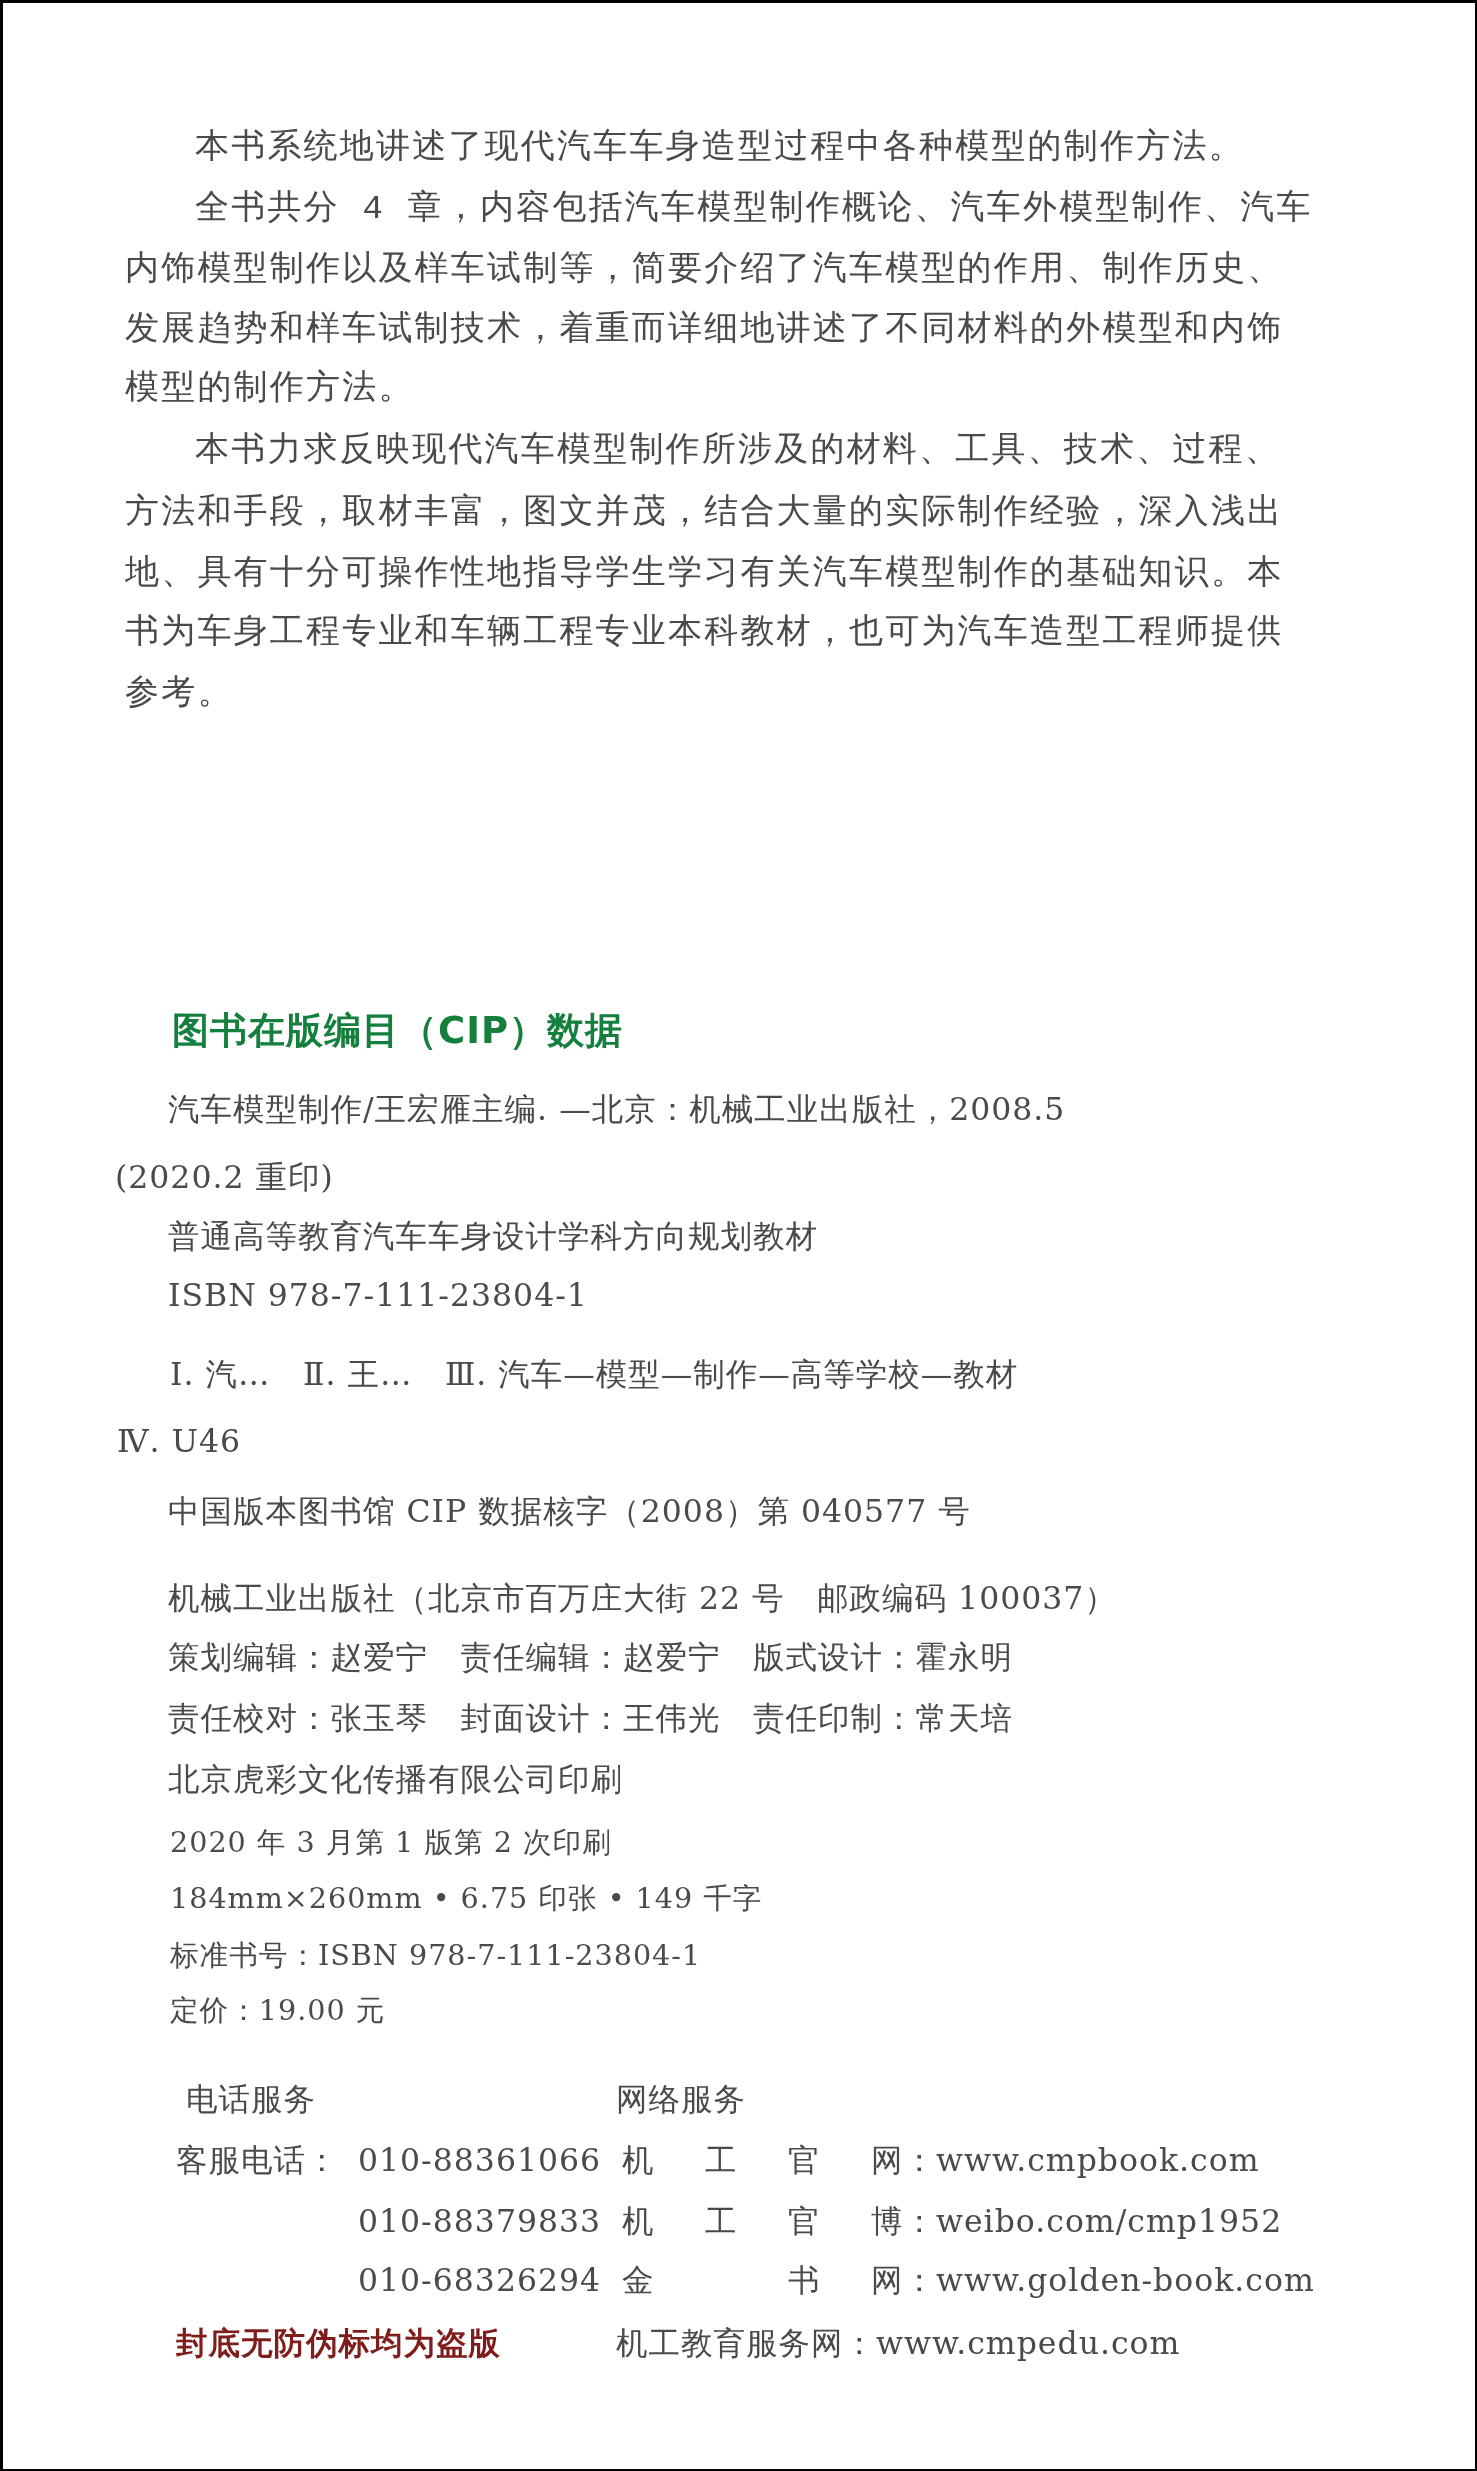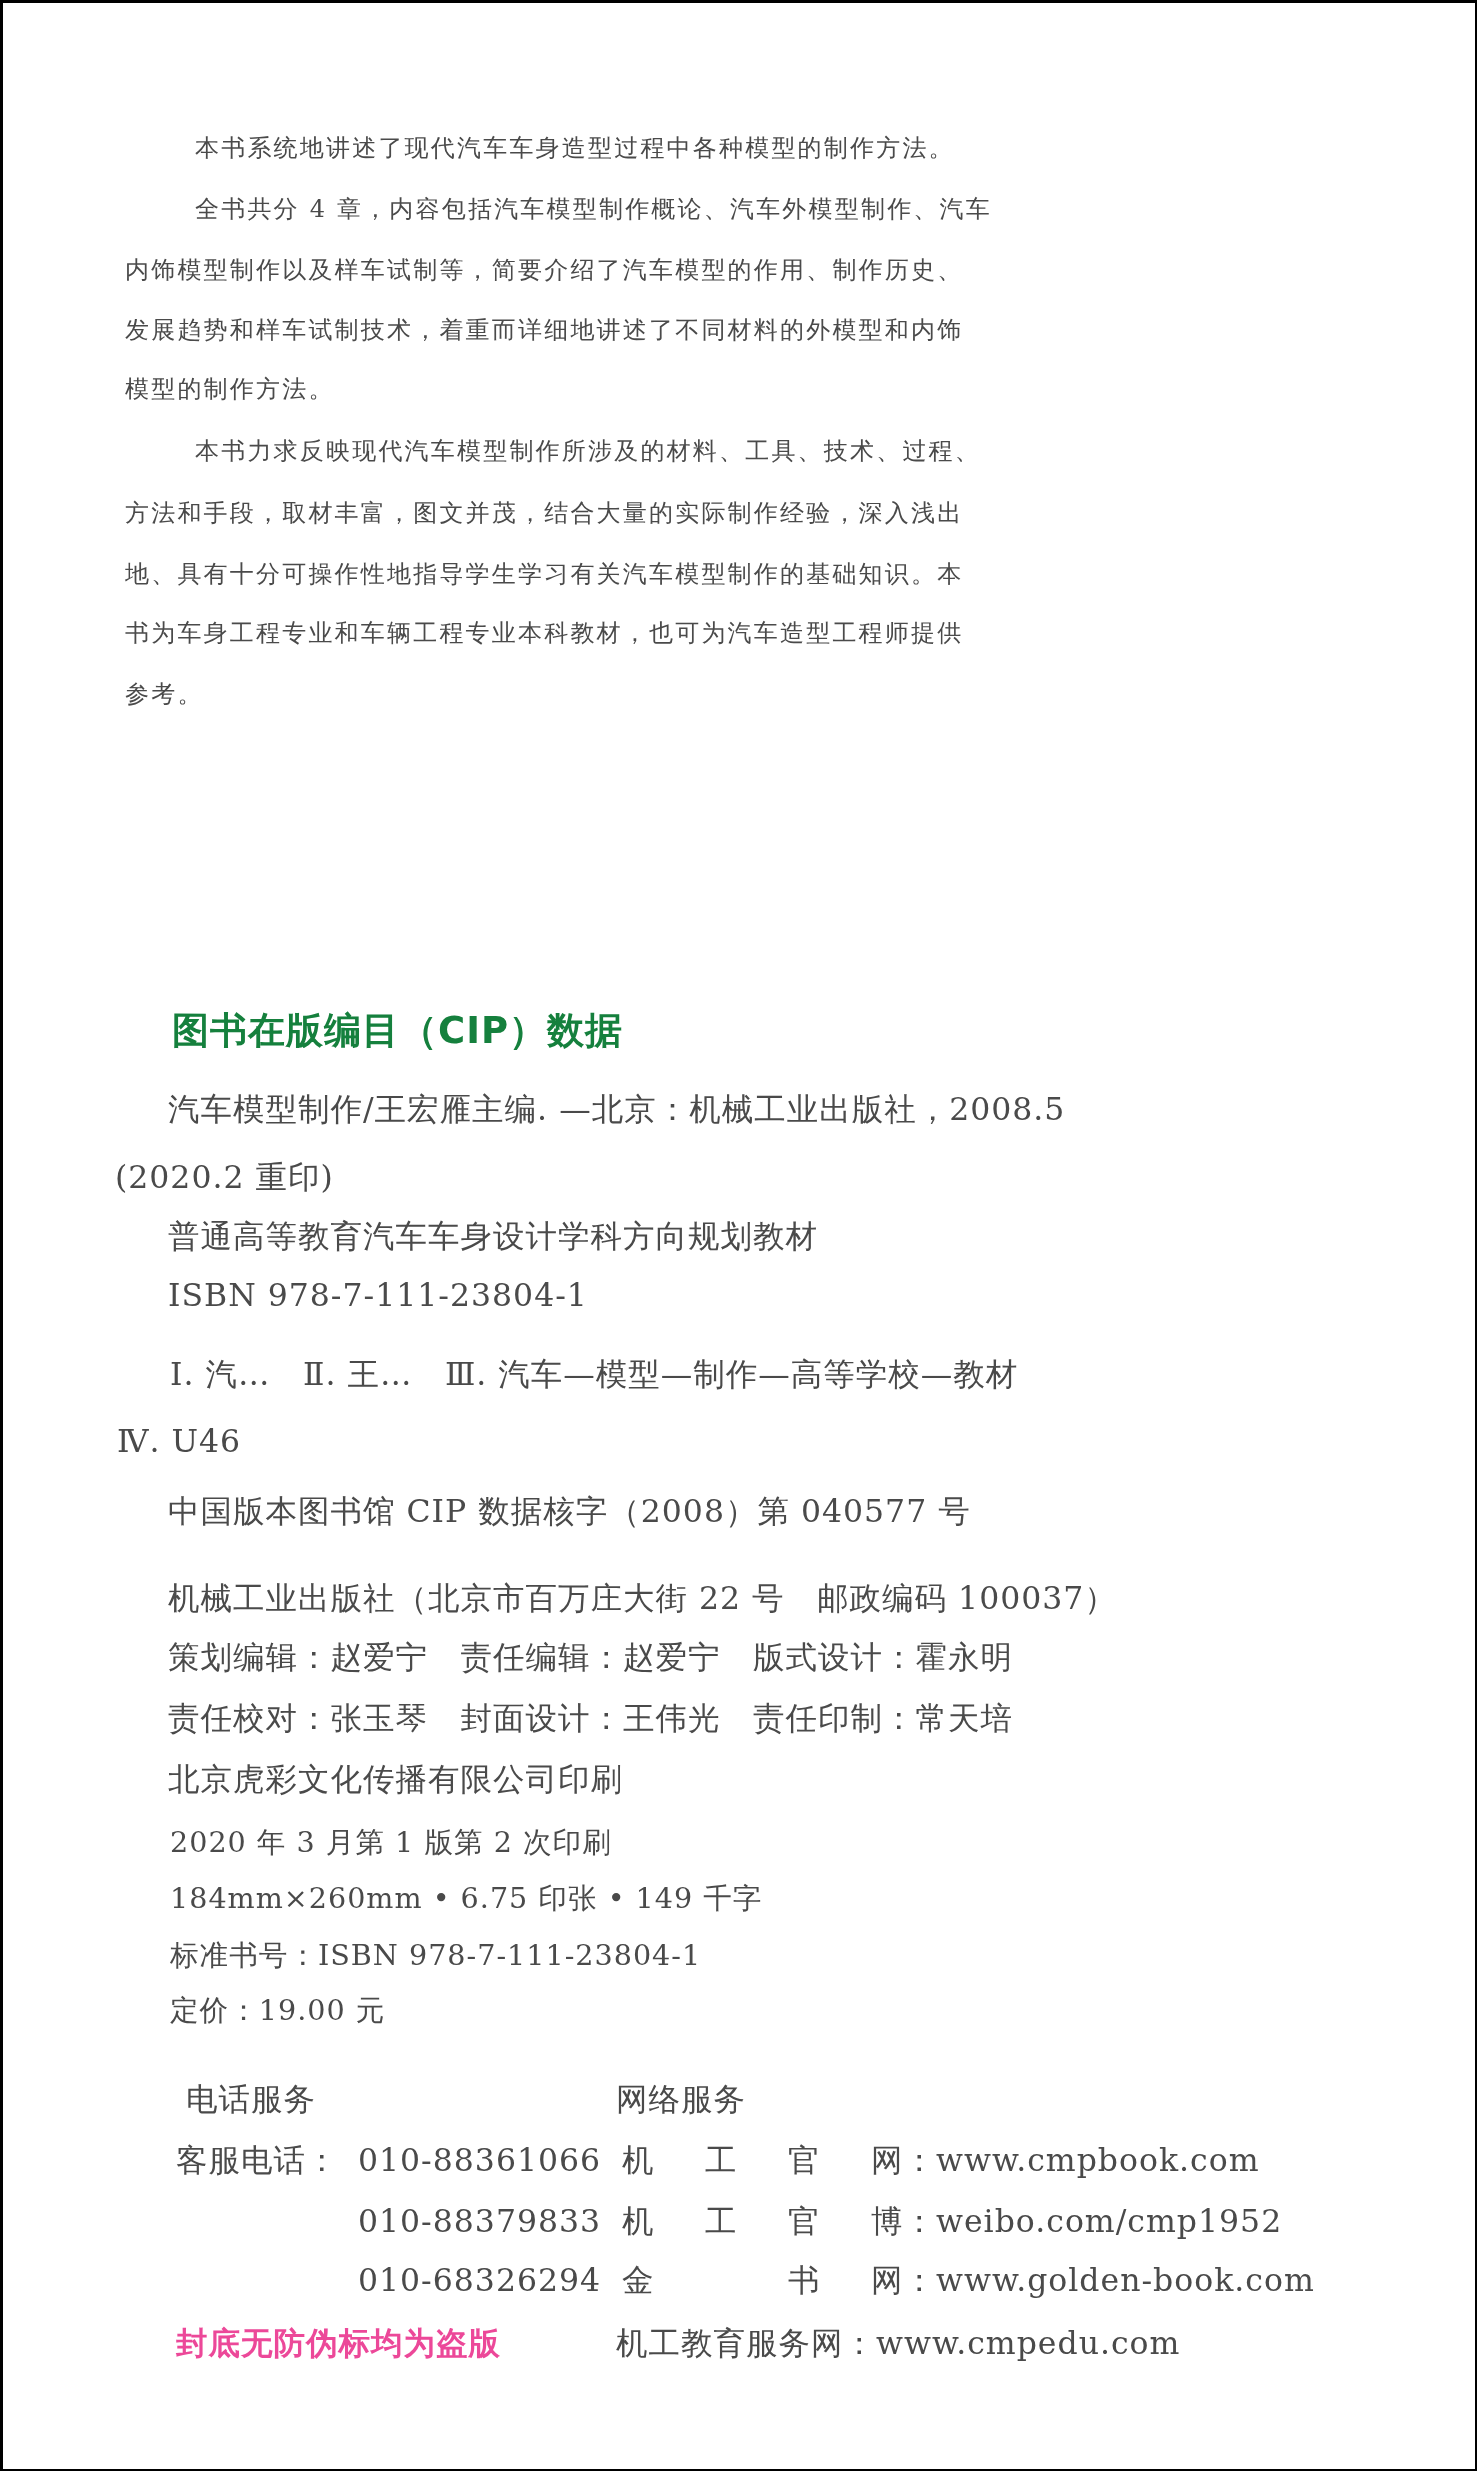--- a/index.html
+++ b/index.html
@@ -4,26 +4,26 @@
 <style>
   html, body { margin: 0; padding: 0; background: #ffffff; }
   body { width: 1478px; height: 2472px; position: relative; overflow: hidden; }
   .page {
     position: absolute; left: 0; top: 0; width: 1472px; height: 2466px;
     border: 3px solid #000; background: #fff;
     font-family: "DejaVu Serif", "Liberation Serif", serif;
     color: #4a4a4a;
   }
   .line { position: absolute; white-space: nowrap; font-size: 32.5px; line-height: 39px; letter-spacing: 1px; }
-  .intro .line { font-size: 24px; letter-spacing: 2.2px; }
+  .intro .line { font-size: 34px; letter-spacing: 2.2px; font-family: Liberation Mono, monospace; }
   .heading { position: absolute; left: 169px; top: 1003px; font-size: 37px; font-weight: bold; color: #15803d; font-family: "DejaVu Sans", "Liberation Sans", sans-serif; letter-spacing: 1px; white-space: nowrap; }
   .cip .line { font-size: 31.5px; }
   .small { font-size: 28.6px !important; }
   .contact .line { font-size: 31.5px; }
-  .bold { font-weight: bold; color: #ec4899; font-family: "DejaVu Sans", "Liberation Sans", sans-serif; }
+  .bold { font-weight: bold; color: #7f1d1d; font-family: "DejaVu Sans", "Liberation Sans", sans-serif; }
   .spread span.ch { display: inline-block; width: 83px; }
 </style>
 </head>
 <body>
 
 <div class="page">
 
   <div class="intro">
     <div class="line" style="left:192px; top:126px;">本书系统地讲述了现代汽车车身造型过程中各种模型的制作方法。</div>
     <div class="line" style="left:192px; top:187px;">全书共分 4 章，内容包括汽车模型制作概论、汽车外模型制作、汽车</div>

